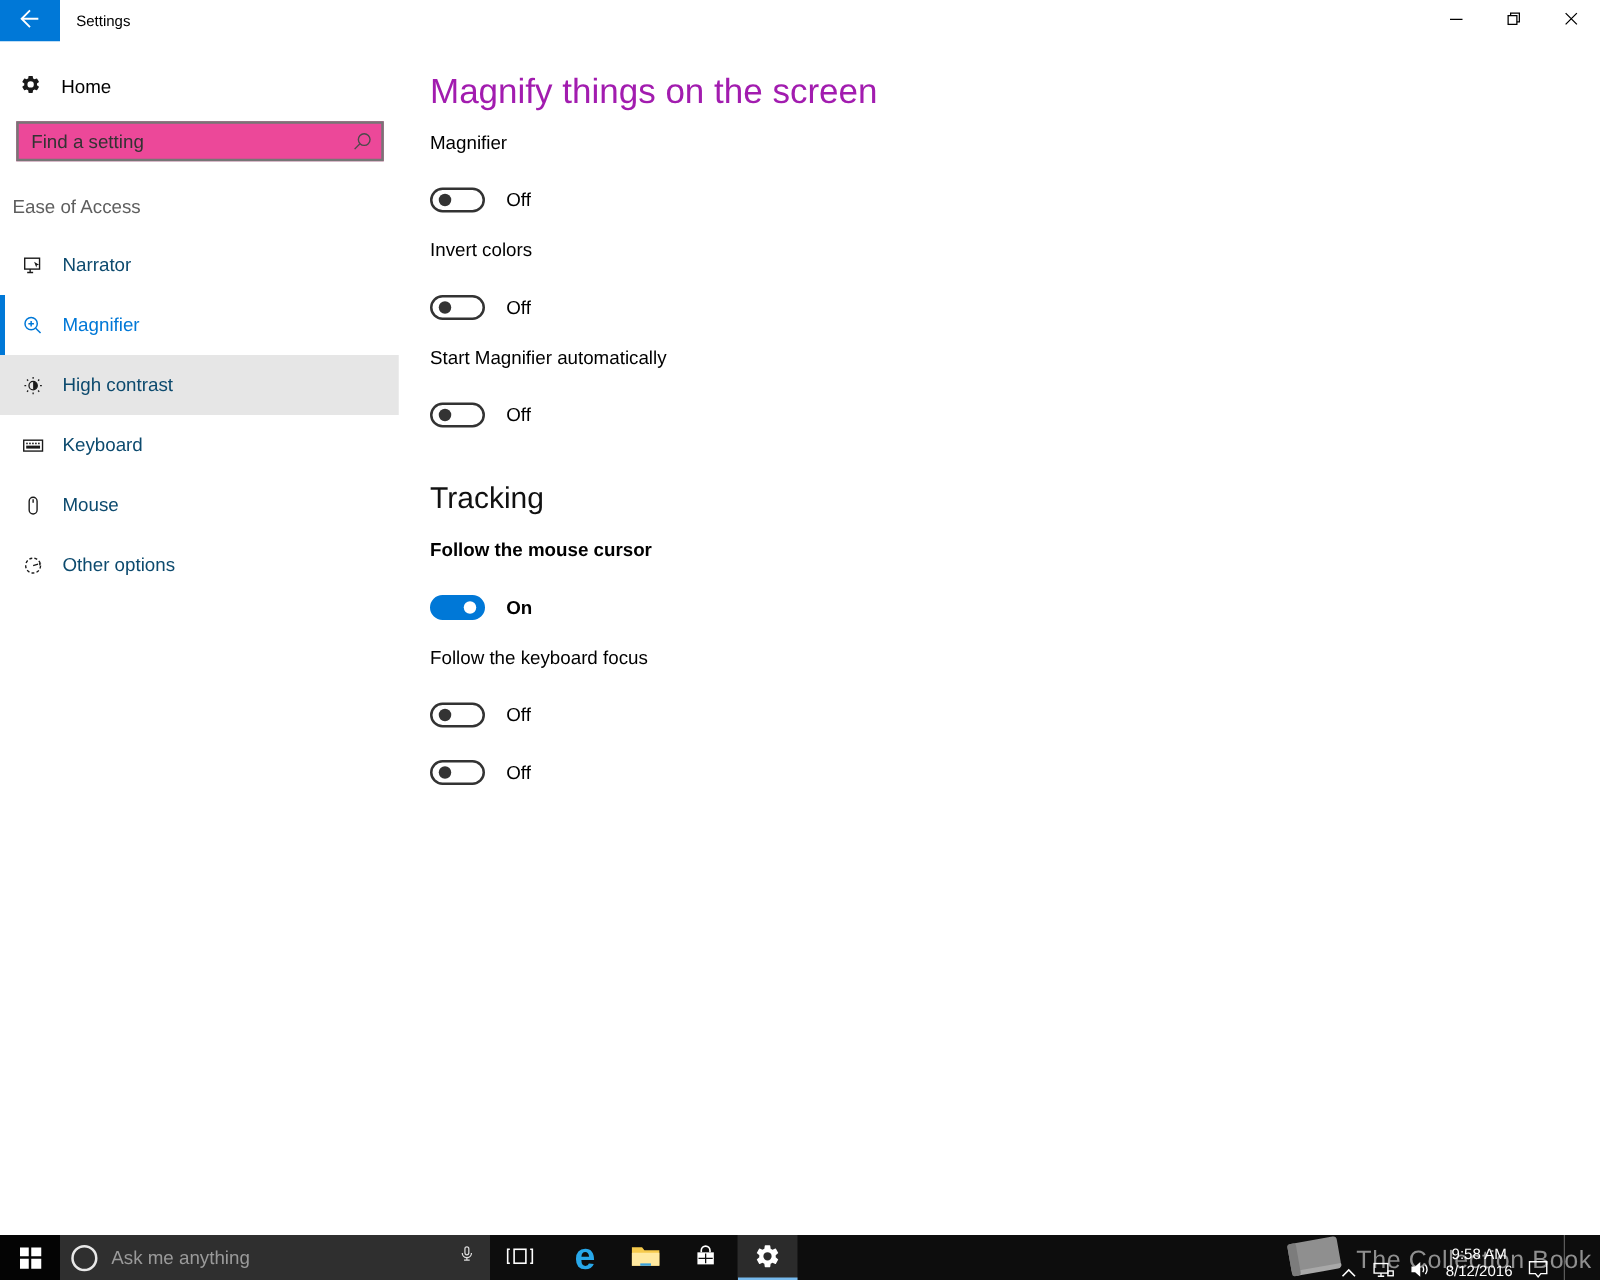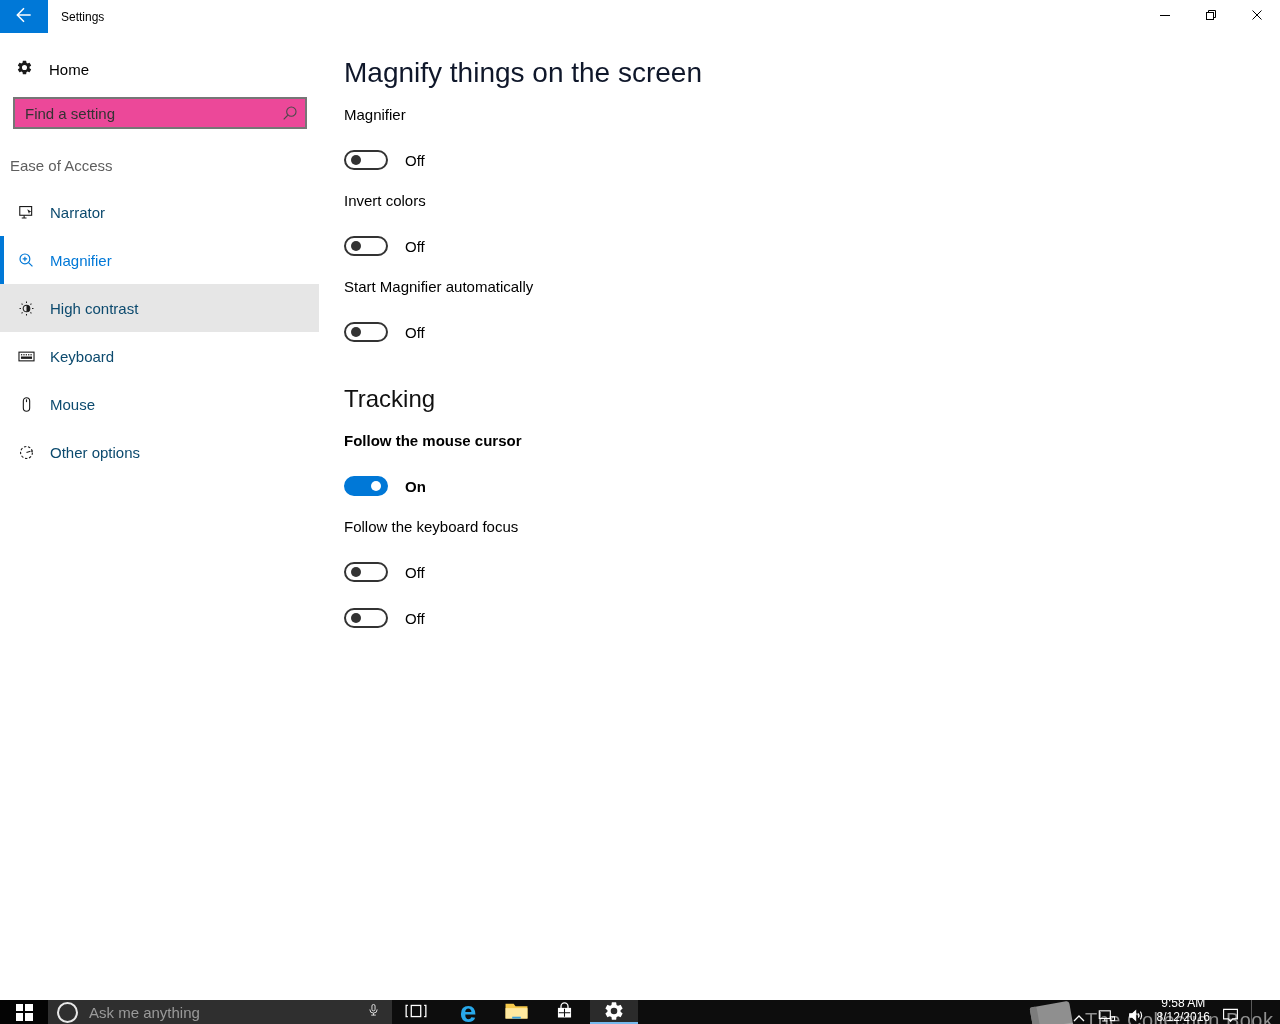--- a/index.html
+++ b/index.html
@@ -36,36 +36,36 @@
   .nav { margin-top:13px; }
   .nav-item { position:relative; display:flex; align-items:center; gap:14px; height:48px;
               padding-left:16px; font-size:15px; color:#0c4a6e; cursor:pointer; }
   .nav-item .nav-icon { width:20px; display:flex; justify-content:center; align-items:center; }
   .nav-item.selected { color:#0078d7; }
   .nav-item.selected::before { content:""; position:absolute; left:0; top:0; width:4px; height:48px; background:#0078d7; }
   .nav-item.hovered { background:#e6e6e6; }
 
   
   .main { flex:1; padding:23px 0 0 25px; }
-  .page-title { font-size:28px; font-weight:300; line-height:34px; margin:0; color:#0f172a; }
+  .page-title { font-size:28px; font-weight:300; line-height:34px; margin:0; color:#a21caf; }
   .section-heading { font-size:24px; font-weight:300; line-height:30px; margin:42px 0 0; color:#111; }
   .setting { margin-top:22px; }
   .settings-group:first-of-type .setting:first-child { margin-top:16px; }
   .section-heading + .setting { margin-top:18px;font-weight:bold; }
   .setting-label { font-size:15px; line-height:18px; color:#000; }
   .toggle-row { display:flex; align-items:center; gap:17px; margin-top:26px; }
   .toggle { width:44px; height:20px; border:2px solid #333; border-radius:11px; position:relative;
             background:#fff; cursor:pointer; flex:none; }
   .toggle .knob { position:absolute; top:3px; left:5px; width:10px; height:10px; border-radius:50%; background:#333; }
   .toggle.on { background:#0078d7; border-color:#0078d7; }
   .toggle.on .knob { left:auto; right:5px; background:#fff; }
   .toggle-state { font-size:15px; color:#000; }
 
   
-  .taskbar { position:absolute; left:0; bottom:0; width:1280px; height:24px; background:#0d0d0d;
+  .taskbar { position:absolute; left:0; bottom:0; width:1280px; height:36px; background:#0d0d0d;
              display:flex; align-items:stretch; }
   .start-btn { width:48px; background:#040404; border:none; display:flex; align-items:center;
                justify-content:center; cursor:pointer; padding:0; }
   .winlogo { width:17px; height:17px; display:grid; grid-template-columns:1fr 1fr; grid-template-rows:1fr 1fr; gap:2px; }
   .winlogo span { background:#fff; }
   .tb-search { width:344px; background:#2f2f2f; display:flex; align-items:center; gap:9px; padding:0 10px 0 9px; }
   .cortana-ring { width:21px; height:21px; border:2.5px solid #e8e8e8; border-radius:50%; flex:none; }
   .tb-search input { flex:1; background:transparent; border:none; outline:none; font-family:inherit;
                      font-size:15px; color:#cfcfcf; min-width:0; }
   .tb-search input::placeholder { color:#9a9a9a; opacity:1; }

